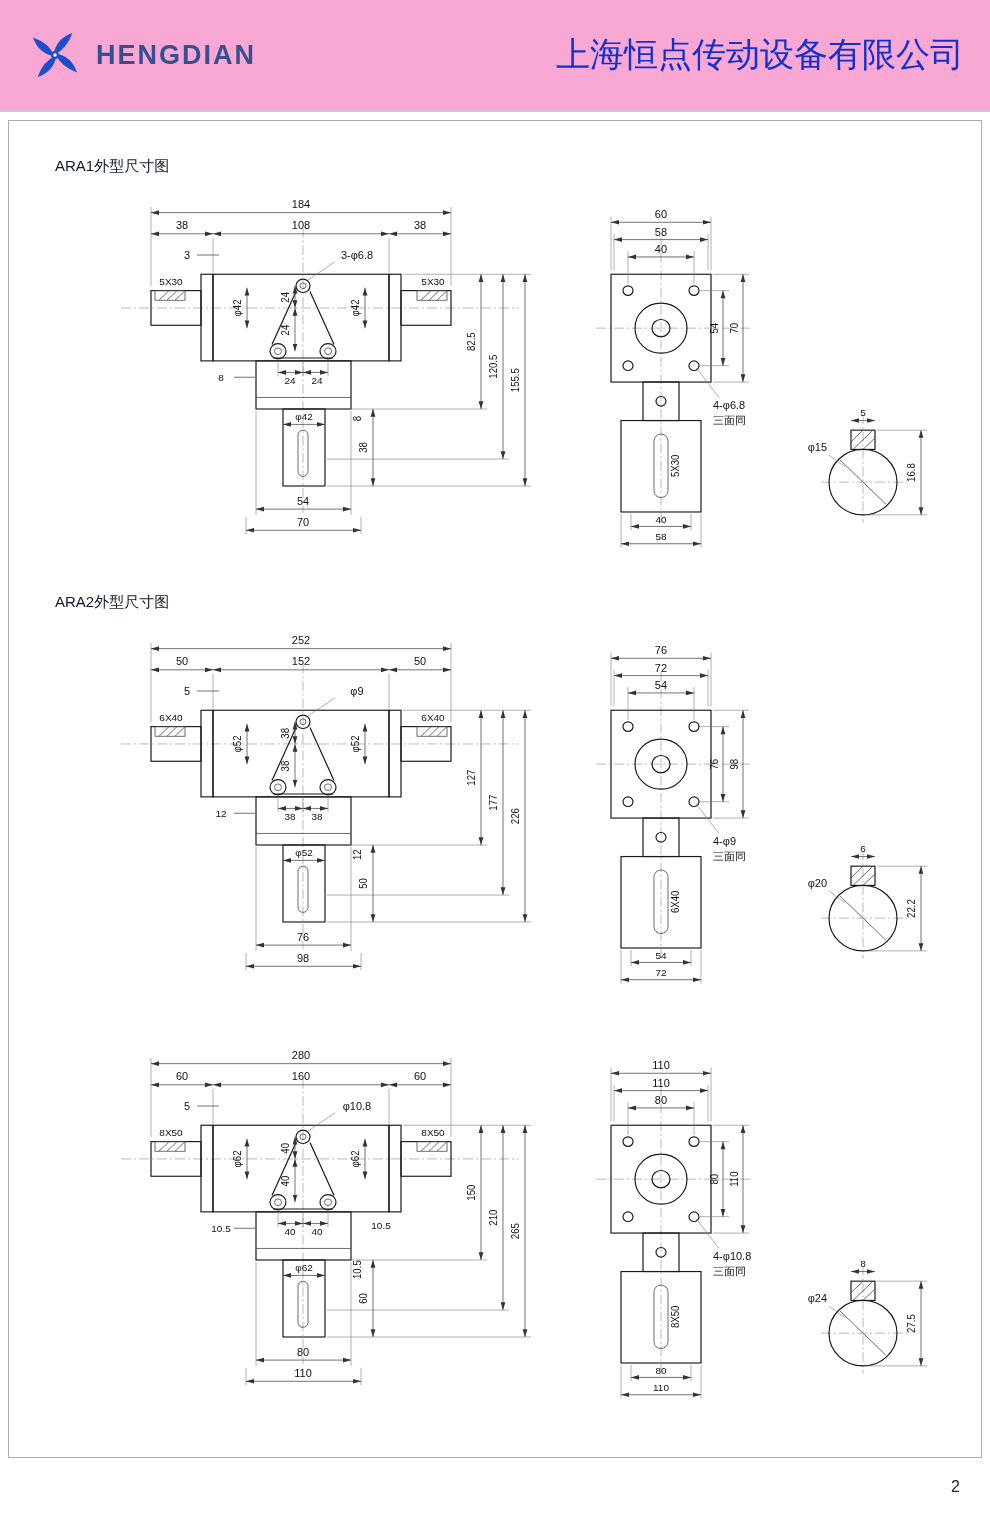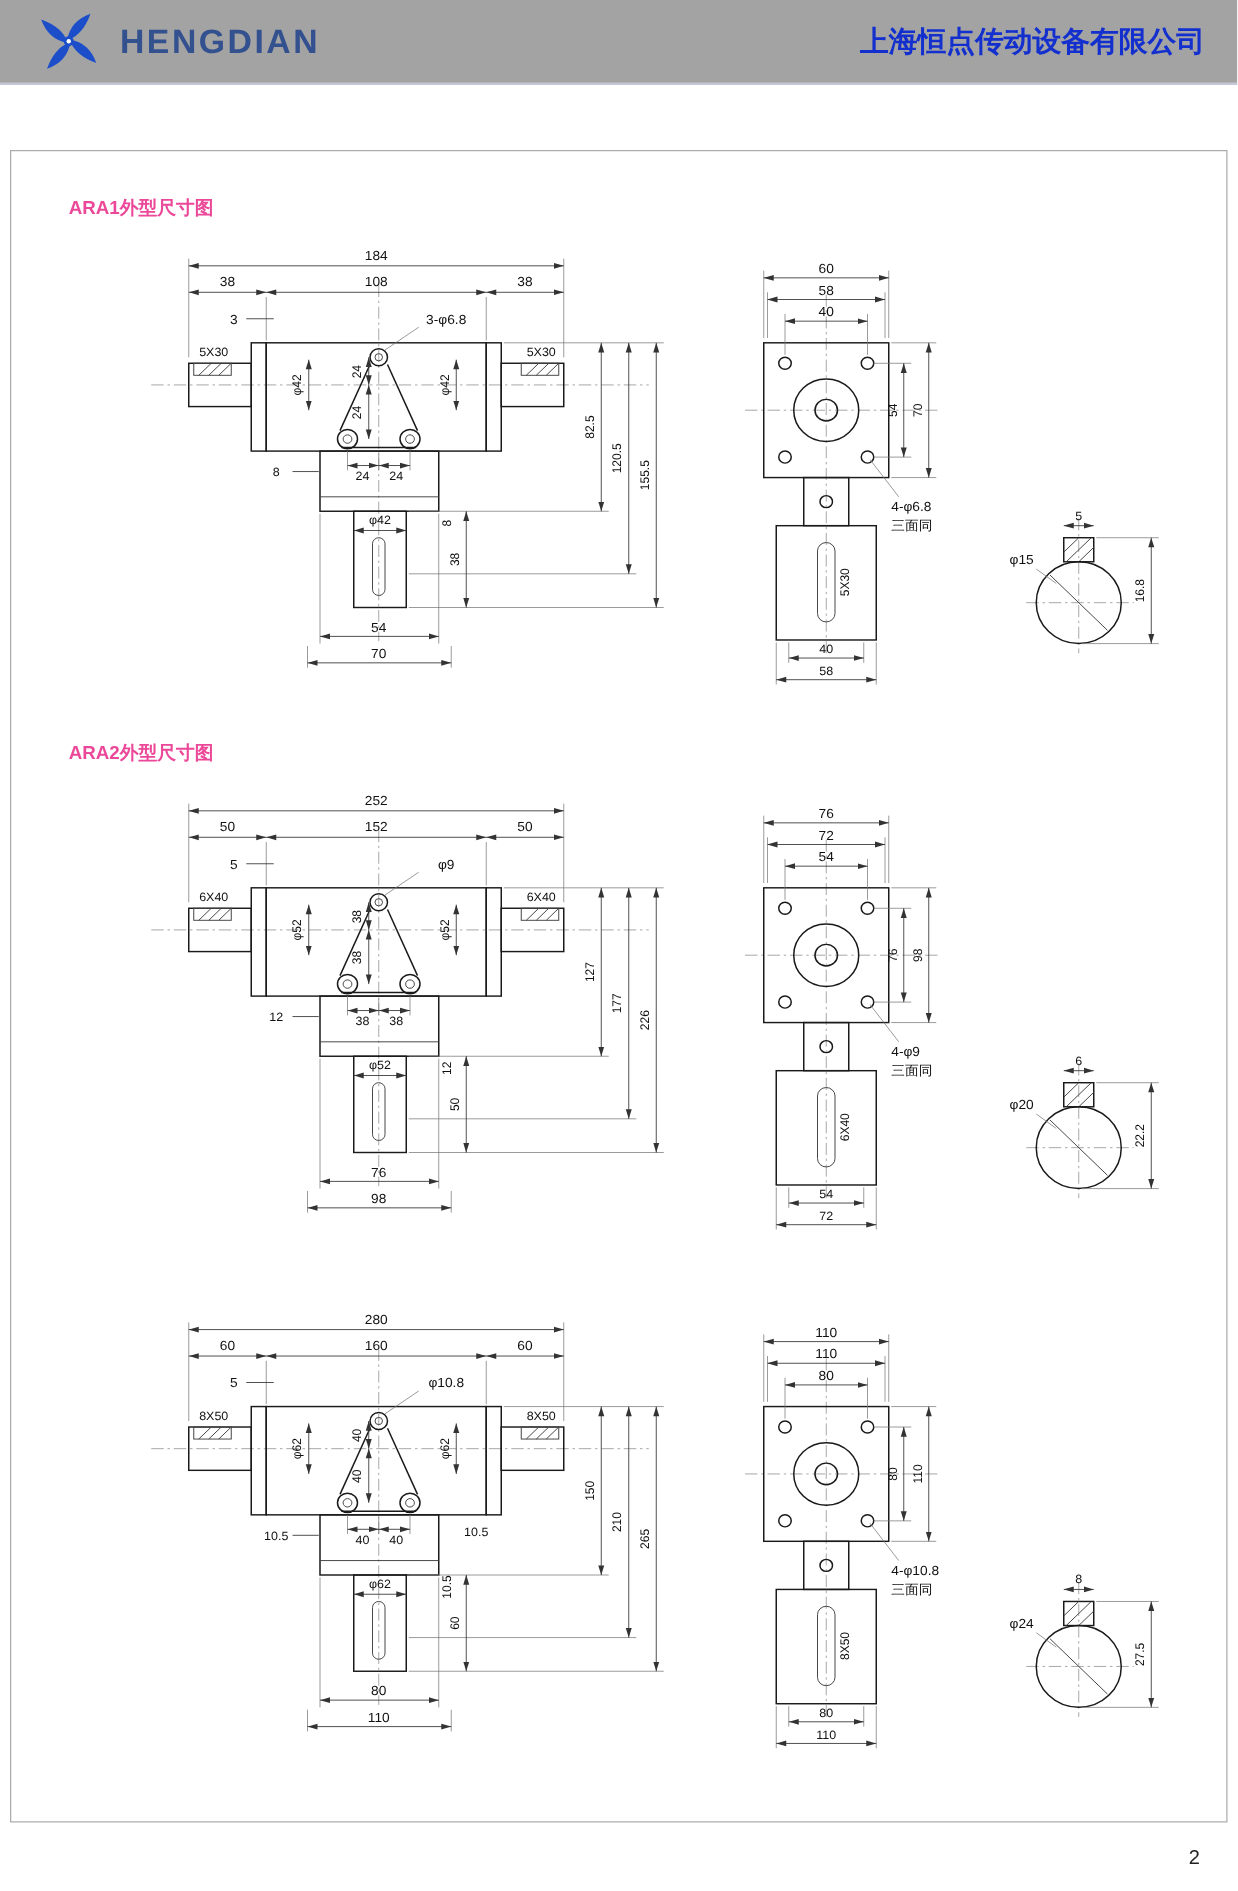--- a/index.html
+++ b/index.html
@@ -1,24 +1,24 @@
 <!DOCTYPE html>
 <html><head>
 <meta charset="utf-8">
 <style>
   *{margin:0;padding:0;box-sizing:border-box}
   html,body{background:#ffffff}
   .page{position:relative;width:990px;height:1513px;background:#fff;font-family:"Liberation Sans",sans-serif;overflow:hidden}
-  .header{position:absolute;top:0;left:0;width:100%;height:68px;display:flex;align-items:center;justify-content:space-between;padding:0 26px;border-bottom:2px solid #c3c7d6;background:#a3a3a3}
+  .header{position:absolute;top:0;left:0;width:100%;height:112px;display:flex;align-items:center;justify-content:space-between;padding:0 26px;border-bottom:2px solid #c3c7d6;background:#f9a8d4}
   .brand{display:flex;align-items:center;gap:12px}
   .brand-name{font-size:27px;letter-spacing:2px;color:#33508f;font-weight:600}
-  .company{font-size:23px;font-weight:bold;color:#1330cf;font-family:"Liberation Serif",serif}
+  .company{font-size:34px;font-weight:normal;color:#1330cf;font-family:"Liberation Serif",serif}
   .frame{position:absolute;left:8px;top:120px;width:974px;height:1338px;border:1px solid #adadad;padding:36px 0 0 36px;background:#fff}
   .gap{margin-top:30px}
-  .sec-title{font-size:15px;font-weight:bold;color:#ec4899;margin:0 0 2px 10px}
+  .sec-title{font-size:15px;font-weight:normal;color:#0f172a;margin:0 0 2px 10px}
   .drawing{display:block;margin-left:6px}
   .drawing .body{fill:none;stroke:#1a1a1a;stroke-width:1.2}
   .drawing .thin{fill:none;stroke:#444;stroke-width:0.8}
   .drawing .cl{fill:none;stroke:#999;stroke-width:0.7;stroke-dasharray:10 3 2 3}
   .drawing .ext{stroke:#777;stroke-width:0.6}
   .drawing .dim{stroke:#333;stroke-width:0.7;fill:none}
   .drawing .arr{marker-start:url(#aS);marker-end:url(#aE)}
   .drawing text{font-family:"Liberation Sans",sans-serif;font-size:11px;fill:#111}
   .drawing .t{text-anchor:middle}
   .drawing .tv{text-anchor:middle}

